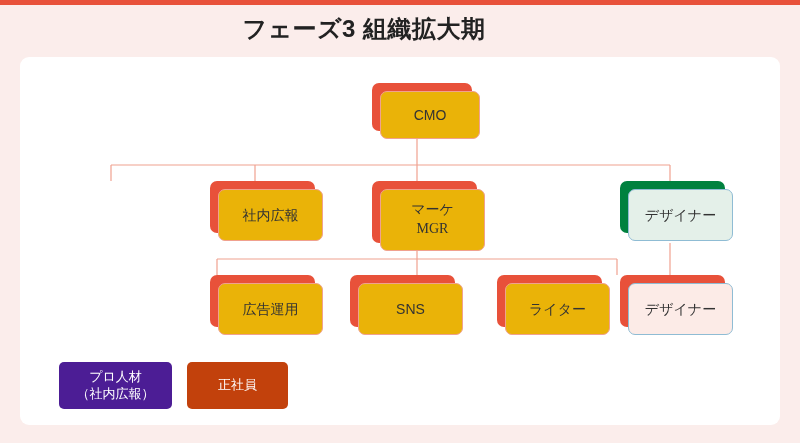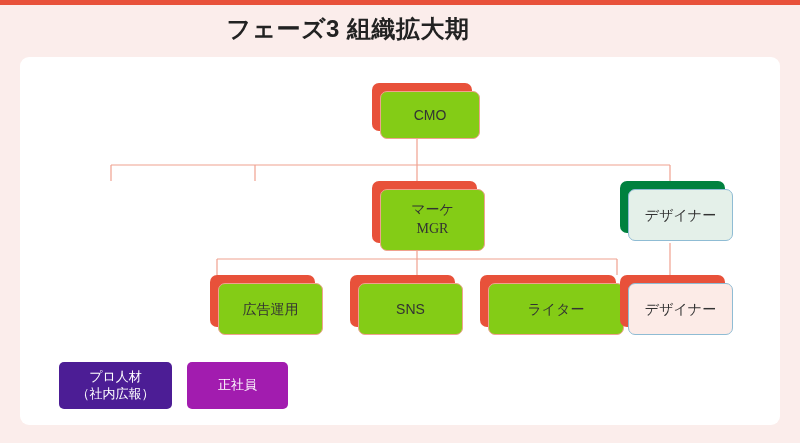--- a/index.html
+++ b/index.html
@@ -19,21 +19,21 @@
   .top-bar {
     position: absolute;
     left: 0; top: 0;
     width: 800px; height: 5px;
     background: #e8513a;
   }
 
   
   .title {
     position: absolute;
-    left: 0; top: 13px;
+    left: 16px; top: 13px;
     width: 696px;
     text-align: center;
     font-size: 24px;
     font-weight: bold;
     color: #222222;
     letter-spacing: 0.5px;
     white-space: nowrap;
   }
 
   
@@ -73,21 +73,21 @@
     align-items: center;
     justify-content: center;
     text-align: center;
     font-size: 14px;
     color: #333333;
     line-height: 1.35;
   }
 
   
   .node.red .back   { background: #e8513a; }
-  .node.red .front  { background: #84cc16; border: 1px solid #f0a18f; }
+  .node.red .front  { background: #eab308; border: 1px solid #f0a18f; }
 
   
   .node.green .back  { background: #00813f; }
   .node.green .front { background: #e4f0e9; border: 1px solid #8fbcd4; }
 
   
   .node.red-blue .back  { background: #e8513a; }
   .node.red-blue .front { background: #fcebe7; border: 1px solid #8fbcd4; }
 
   
@@ -108,21 +108,21 @@
     font-size: 13px;
     line-height: 1.25;
     box-sizing: border-box;
   }
   .legend-chip.pro {
     width: 113px; height: 47px;
     background: #4c1d95;
   }
   .legend-chip.emp {
     width: 101px; height: 47px;
-    background: #a21caf;
+    background: #c2410c;
   }
 </style>
 </head>
 <body>
 
 <div class="top-bar"></div>
 
 <div class="title">フェーズ3 組織拡大期</div>
 
 <div class="chart-card">
@@ -150,20 +150,26 @@
   </svg>
 
   <div class="node red" style="left:352px; top:26px; width:100px; height:48px;">
     <div class="back"></div>
     <div class="front">
       <span>CMO</span>
     </div>
   </div>
 
 
+  <div class="node red" style="left:190px; top:124px; width:105px; height:52px;">
+    <div class="back"></div>
+    <div class="front">
+      <span>社内広報</span>
+    </div>
+  </div>
 
   <div class="node red" style="left:352px; top:124px; width:105px; height:62px;font-family:Liberation Serif, serif;">
     <div class="back"></div>
     <div class="front">
       <div>
         <div>マーケ</div>
         <div>MGR</div>
       </div>
     </div>
   </div>
@@ -182,21 +188,21 @@
     </div>
   </div>
 
   <div class="node red" style="left:190px; top:218px; width:105px; height:52px;">
     <div class="back"></div>
     <div class="front">
       <span>広告運用</span>
     </div>
   </div>
 
-  <div class="node red" style="left:460px; top:218px; width:105px; height:52px;padding-left:31px;">
+  <div class="node red" style="left:477px; top:218px; width:105px; height:52px;">
     <div class="back"></div>
     <div class="front">
       <span>ライター</span>
     </div>
   </div>
 
   <div class="node red-blue" style="left:600px; top:218px; width:105px; height:52px;">
     <div class="back"></div>
     <div class="front">
       <span>デザイナー</span>

